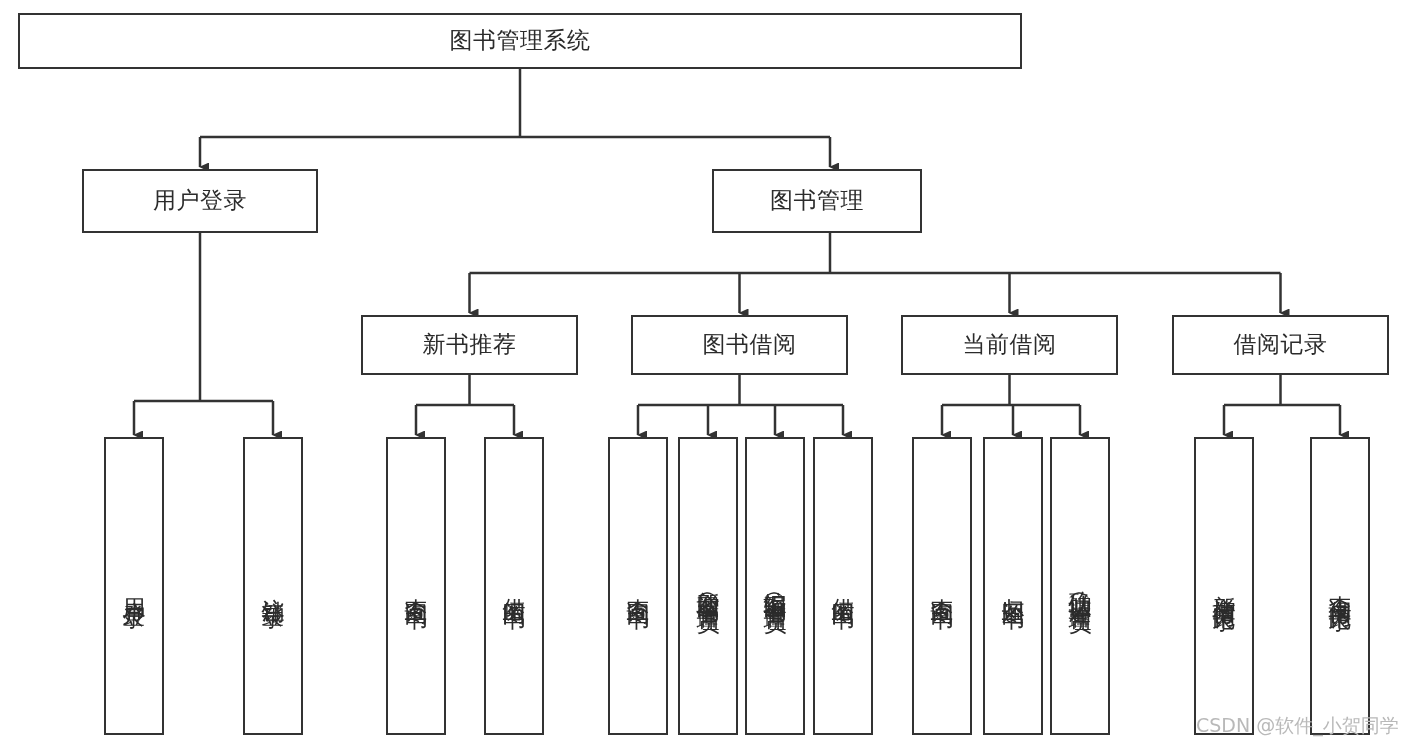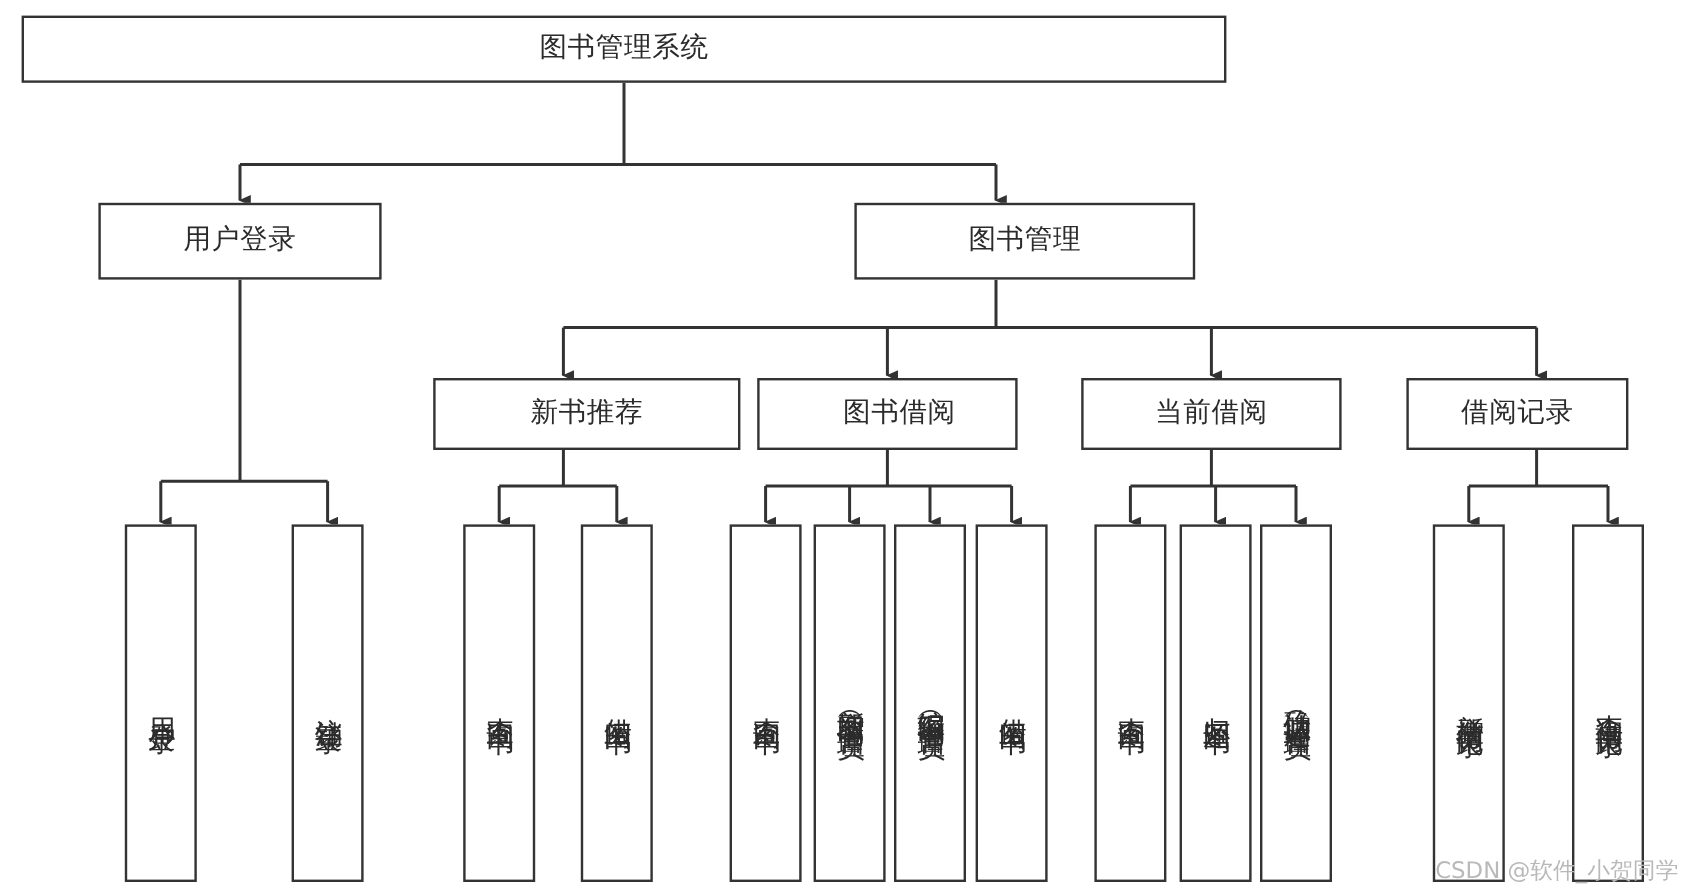--- a/index.html
+++ b/index.html
@@ -117,33 +117,33 @@
       </g>
   </svg>
 
   <div class="watermark" style="left:1196px; top:713px;text-align:right;">CSDN @软件_小贺同学</div>
 <div class="node root horiz" style="left: 18px; top: 13px; width: 1004px; height: 56px;">
       <span class="label">图书管理系统</span>
     </div>
     <div class="node horiz" style="left: 82px; top: 169px; width: 236px; height: 64px;">
       <span class="label">用户登录</span>
     </div>
-    <div class="node horiz" style="left: 712px; top: 169px; width: 284px; height: 64px;">
+    <div class="node horiz" style="left: 712px; top: 169px; width: 210px; height: 64px;">
       <span class="label">图书管理</span>
     </div>
-    <div class="node horiz" style="left: 361px; top: 315px; width: 256px; height: 60px;">
+    <div class="node horiz" style="left: 361px; top: 315px; width: 217px; height: 60px;">
       <span class="label">新书推荐</span>
     </div>
     <div class="node horiz" style="left: 631px; top: 315px; width: 217px; height: 60px; padding-left: 20px;">
       <span class="label">图书借阅</span>
     </div>
     <div class="node horiz" style="left: 901px; top: 315px; width: 217px; height: 60px;">
       <span class="label">当前借阅</span>
     </div>
-    <div class="node horiz" style="left: 1172px; top: 315px; width: 185px; height: 60px;">
+    <div class="node horiz" style="left: 1172px; top: 315px; width: 217px; height: 60px;">
       <span class="label">借阅记录</span>
     </div>
     <div class="node vert" style="left: 104px; top: 437px; width: 60px; height: 298px;">
       <span class="label">用户登录</span>
     </div>
     <div class="node vert" style="left: 243px; top: 437px; width: 60px; height: 298px;">
       <span class="label">注销登录</span>
     </div>
     <div class="node vert" style="left: 386px; top: 437px; width: 60px; height: 298px;">
       <span class="label">查询图书</span>

